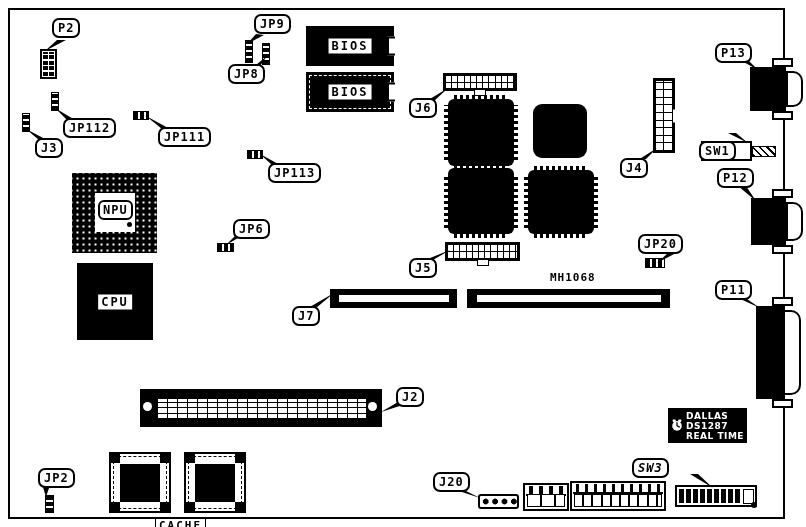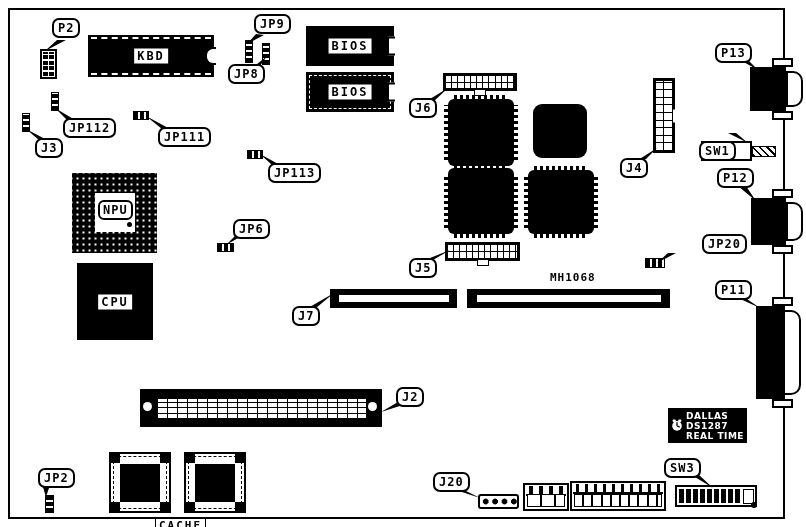--- a/index.html
+++ b/index.html
@@ -134,25 +134,20 @@
     <polygon points="272,165 280,165 260,154" fill="#000"></polygon>
     <polygon points="162,129 170,129 146,116" fill="#000"></polygon>
     <polygon points="67,120 75,120 55,108" fill="#000"></polygon>
     <polygon points="39,140 47,140 26,129" fill="#000"></polygon>
     <polygon points="237,234 245,234 226,245" fill="#000"></polygon>
     <polygon points="42,484 50,485 46,497" fill="#000"></polygon>
     <polygon points="456,490 464,490 480,498" fill="#000"></polygon>
     <polygon points="690,474 698,474 713,488" fill="#000"></polygon>
   </svg>
 
-  <div class="c chip" style="left:88px;top:35px;width:126px;height:42px;">
-    <div class="dash-tb"></div>
-    <div class="notch-round"></div>
-    <span class="chiplabel">KBD</span>
-  </div>
 
   <div class="c chip" style="left:306px;top:26px;width:88px;height:40px;">
     <div class="notch-sq"></div>
     <span class="chiplabel">BIOS</span>
   </div>
   <div class="c chip" style="left:306px;top:72px;width:88px;height:40px;">
     <div class="dash-all"></div>
     <div class="notch-sq"></div>
     <span class="chiplabel">BIOS</span>
   </div>
@@ -281,27 +276,27 @@
   </div>
 
   <div class="c callout" style="left:52px;top:18px;">P2</div>
   <div class="c callout" style="left:254px;top:14px;">JP9</div>
   <div class="c callout" style="left:228px;top:64px;">JP8</div>
   <div class="c callout" style="left:409px;top:98px;">J6</div>
   <div class="c callout" style="left:620px;top:158px;">J4</div>
   <div class="c callout" style="left:715px;top:43px;">P13</div>
   <div class="c callout" style="left:699px;top:117px;margin-top:24px;">SW1</div>
   <div class="c callout" style="left:717px;top:168px;">P12</div>
-  <div class="c callout" style="left:702px;top:234px;">JP20</div>
+  <div class="c callout" style="left:638px;top:234px;">JP20</div>
   <div class="c callout" style="left:715px;top:280px;">P11</div>
   <div class="c callout" style="left:409px;top:258px;">J5</div>
   <div class="c callout" style="left:292px;top:306px;">J7</div>
   <div class="c callout" style="left:396px;top:387px;text-align:right;">J2</div>
   <div class="c callout" style="left:433px;top:472px;">J20</div>
-  <div class="c callout" style="left:664px;top:458px;">SW3</div>
+  <div class="c callout" style="left:632px;top:458px;font-style:italic;">SW3</div>
   <div class="c callout" style="left:38px;top:468px;">JP2</div>
   <div class="c callout" style="left:35px;top:138px;">J3</div>
   <div class="c callout" style="left:63px;top:118px;">JP112</div>
   <div class="c callout" style="left:158px;top:127px;">JP111</div>
   <div class="c callout" style="left:268px;top:163px;">JP113</div>
   <div class="c callout" style="left:233px;top:219px;">JP6</div>
 
 </div>
 
 </body></html>

